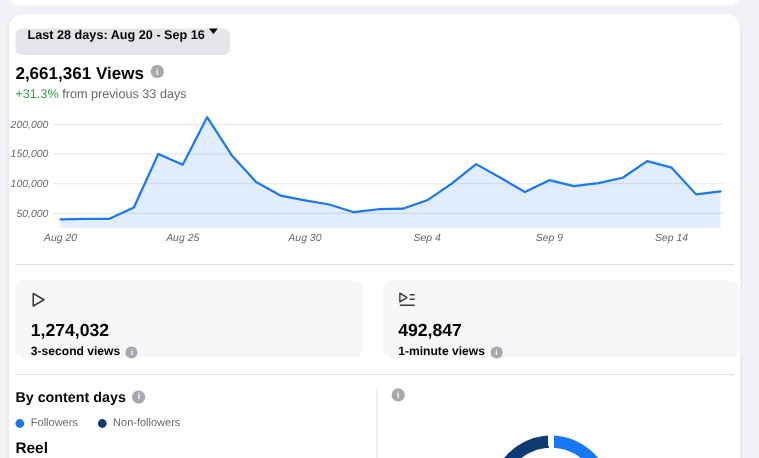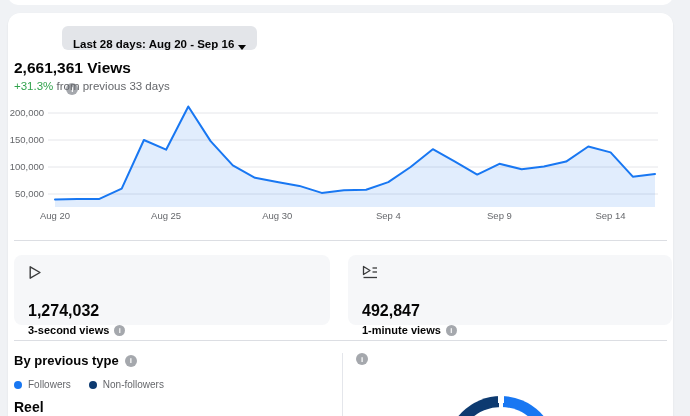--- a/index.html
+++ b/index.html
@@ -6,46 +6,46 @@
   html,body { width:690px; height:416px; overflow:hidden;
     background:#f0f2f5; font-family:"Liberation Sans","DejaVu Sans",sans-serif;
     -webkit-font-smoothing:antialiased; }
   .top-strip { position:absolute; left:8px; top:-9px; width:665px; height:14px;
     background:#fff; border-radius:0 0 10px 10px; }
   .main-card { position:absolute; left:8px; top:13px; width:665px; height:407px;
     background:#fff; border-radius:12px 12px 0 0; box-shadow:0 1px 2px rgba(0,0,0,.08); }
 
   
   .pill { position:absolute; left:6px; top:13px; height:24px; display:inline-flex;
-    align-items:flex-end; gap:4px; padding:0 11px; background:#e3e5e9; border-radius:6px;
-    border:none; font-family:inherit; font-size:11.5px; font-weight:700; color:#050505; cursor:pointer;margin-left:48px; }
+    align-items:flex-start; gap:4px; padding:0 11px; background:#e3e5e9; border-radius:6px;
+    border:none; font-family:inherit; font-size:11.5px; font-weight:700; color:#050505; cursor:pointer; }
   .caret-down { width:0; height:0; border-left:4px solid transparent;
     border-right:4px solid transparent; border-top:5px solid #050505; }
 
   
-  .views-line1 { position:absolute; left:6px; top:46px; display:flex; align-items:center; gap:6px;flex-direction:column; }
+  .views-line1 { position:absolute; left:6px; top:46px; display:flex; align-items:flex-start; gap:6px; }
   .views-value { font-size:15.5px; font-weight:700; color:#050505; }
   .views-sub { position:absolute; left:6px; top:67px; font-size:11.5px; color:#65676b; }
   .pos-change { color:#31a24c; }
   .info { display:inline-flex; width:12px; height:12px; border-radius:50%;
     background:#a5a8ad; color:#fff; font-size:8px; font-weight:700;
     align-items:center; justify-content:center; flex:0 0 auto; }
   .info::after { content:"i"; font-style:normal; }
   .info.sm { width:11px; height:11px; font-size:7.5px; }
 
   
-  .chart-wrap { position:absolute; left:0; top:85px; width:660px; height:128px; }
+  .chart-wrap { position:absolute; left:0; top:85px; width:660px; height:128px;font-style:italic; }
 
   
   .hdiv { position:absolute; left:6px; right:6px; height:1px; background:#dcdee3; }
 
   
   .metric-card { position:absolute; top:242px; height:70px; background:#f6f7f9;
     border-radius:8px; padding:10px 14px; }
-  .metric-card .mc-value { font-size:16px; font-weight:700; color:#050505; margin-top:18px; }
+  .metric-card .mc-value { font-size:16px; font-weight:700; color:#050505; margin-top:7px; }
   .metric-card .mc-label { display:flex; align-items:center; gap:5px; margin-top:4px;
     font-size:11px; font-weight:600; color:#050505; }
 
   
   .bottom-col { position:absolute; top:335px; height:85px; }
   .vdiv { position:absolute; left:334px; top:340px; bottom:0; width:1px; background:#e4e6eb; }
   .section-title { display:flex; align-items:center; gap:6px;
     font-size:13px; font-weight:700; color:#050505; }
   .legend { display:flex; align-items:flex-end; gap:18px; margin-top:11px; }
   .legend-item { display:flex; align-items:center; gap:6px; font-size:10px; color:#65676b; }
@@ -125,21 +125,21 @@
       <span>1-minute views</span>
       <span class="info sm"></span>
     </div>
   </div>
 
   <div class="hdiv" style="top:327px"></div>
   <div class="vdiv"></div>
 
   <div class="bottom-col" style="left:6px; width:316px; padding-top:5px;">
     <div class="section-title">
-      <span>By previous type</span>
+      <span>By content days</span>
       <span class="info"></span>
     </div>
     <div class="legend">
       <div class="legend-item">
         <span class="dot" style="background-color: rgb(24, 119, 242);"></span>
         <span>Followers</span>
       </div>
       <div class="legend-item">
         <span class="dot" style="background-color: rgb(13, 58, 112);"></span>
         <span>Non-followers</span>

